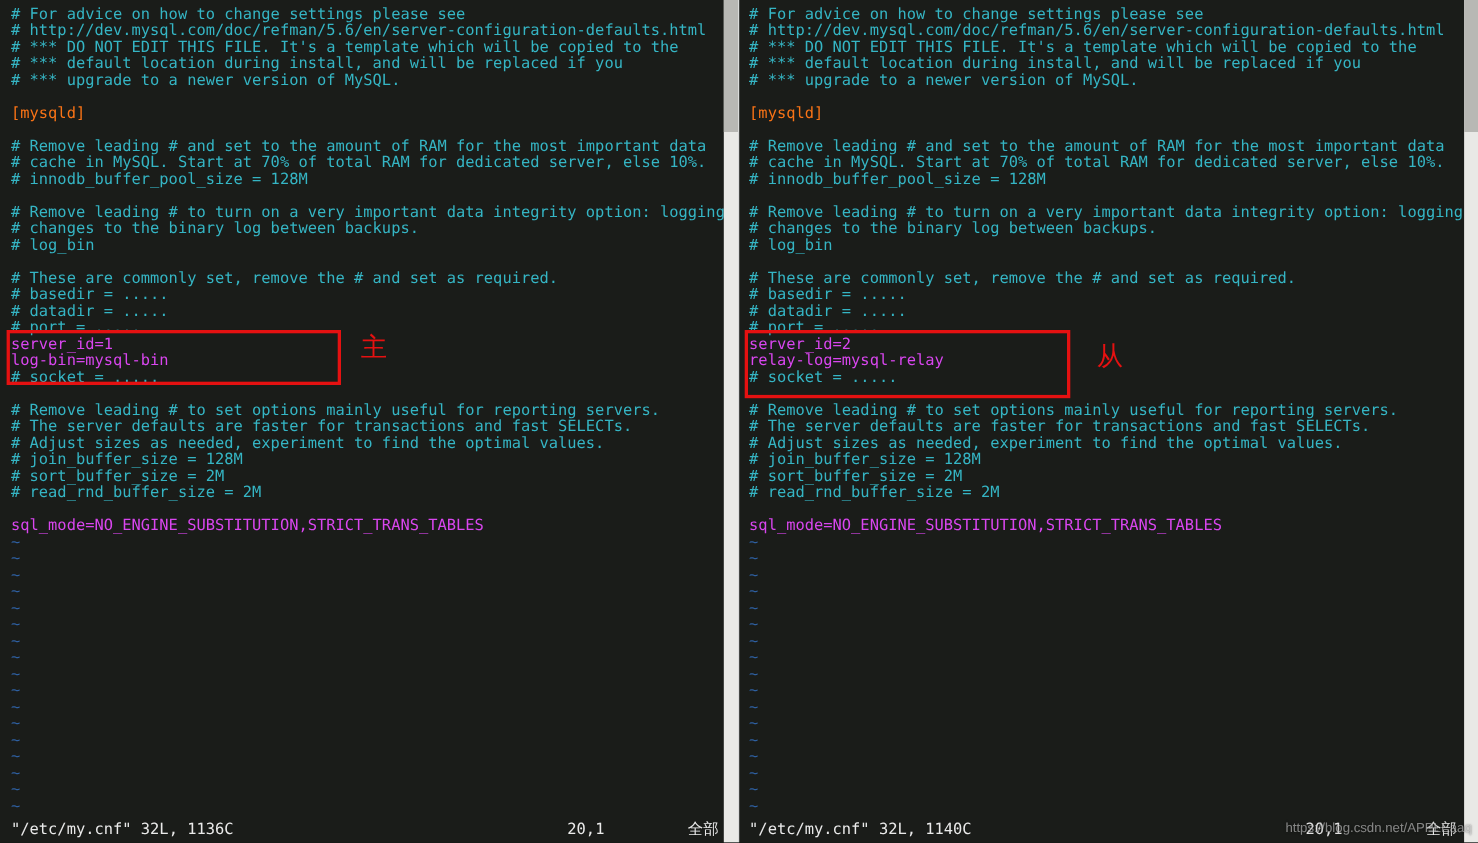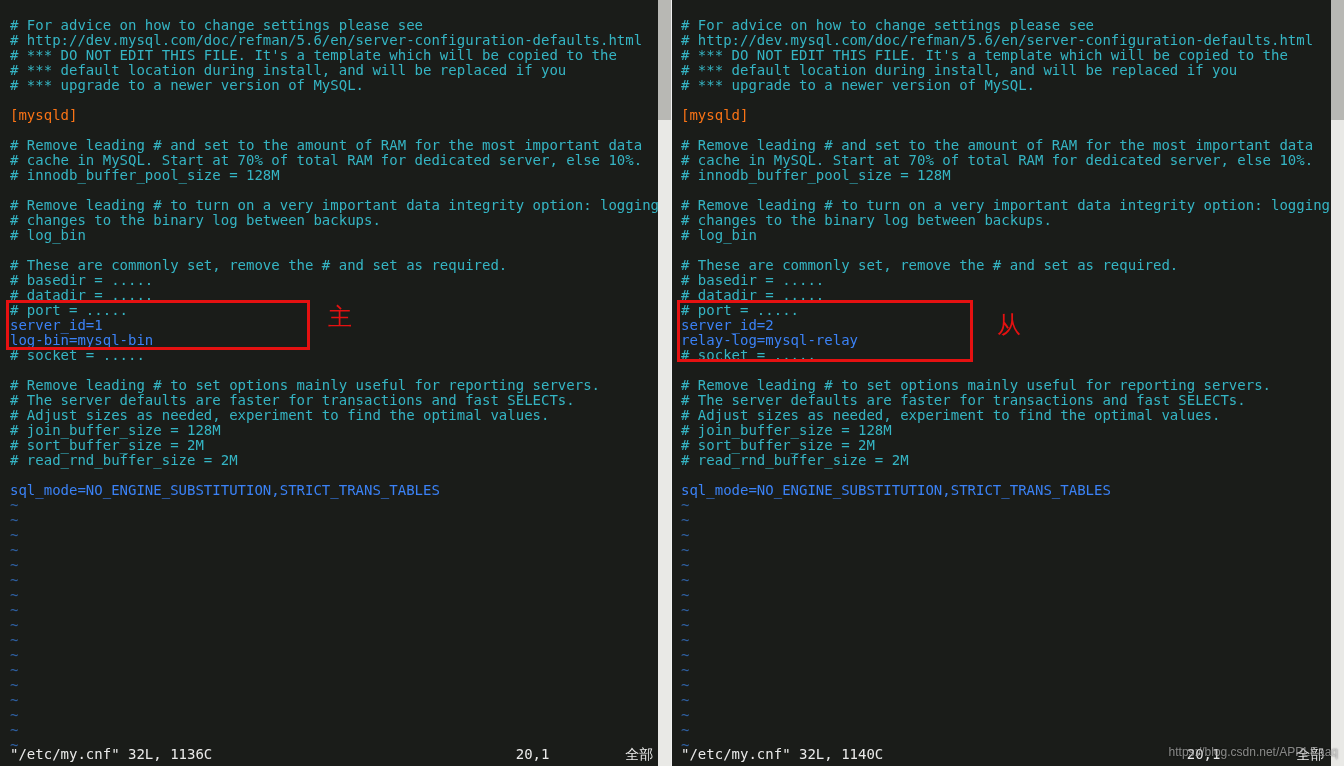--- a/index.html
+++ b/index.html
@@ -2,24 +2,24 @@
 <html><head>
 <meta charset="utf-8">
 <style>
   html,body{margin:0;padding:0;width:1344px;height:766px;background:#1a1c19;font-family:Consolas,'DejaVu Sans Mono','Courier New',monospace;font-size:14px;line-height:15px;overflow:hidden;position:relative}
   .wrap{display:flex;width:100%;height:100%}
   .pane{position:relative;width:671px;height:766px;background:#1a1c19}
   .pane+.pane{width:673px}
   .split{position:absolute;left:671px;top:0;width:1px;height:766px;background:#f0f0f0}
   .scrollbar{position:absolute;right:0;top:0;width:13px;height:766px;background:#e9e9e6}
   .thumb{position:absolute;right:0;top:0;width:13px;height:120px;background:#b8b8b4}
-  .code{position:absolute;left:10px;top:18px;white-space:pre;color:#eaeaea}
+  .code{position:absolute;left:10px;top:6px;white-space:pre;color:#eaeaea}
   .c{color:#35b5c4}
   .s{color:#f97316}
-  .w{color:#3b82f6}
+  .w{color:#d946ef}
   .t{color:#2e5fa0}
   .highlight-box{position:absolute;border:3px solid #e51111;pointer-events:none}
   .annot{position:absolute;color:#e51111;font-family:'SimSun','Microsoft YaHei',serif;font-size:24px;font-weight:normal}
   .status{position:absolute;left:10px;bottom:4px;white-space:pre;color:#eaeaea}
   .watermark{position:absolute;right:6px;bottom:6px;color:rgba(230,230,230,.55);font-family:Arial,sans-serif;font-size:12px;text-shadow:0 0 2px rgba(0,0,0,.6)}
 </style>
 </head>
 <body>
 
 <div class="wrap">

